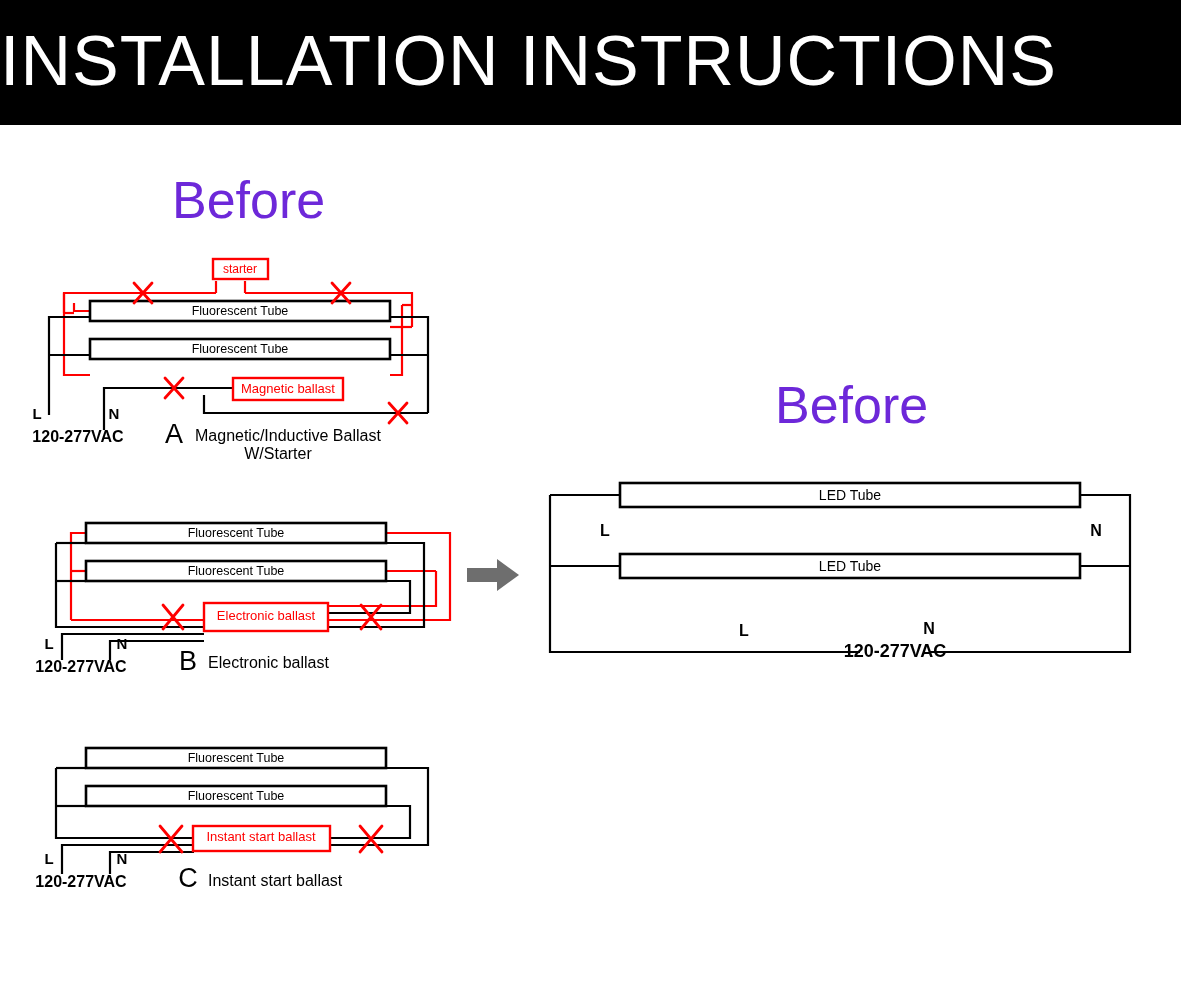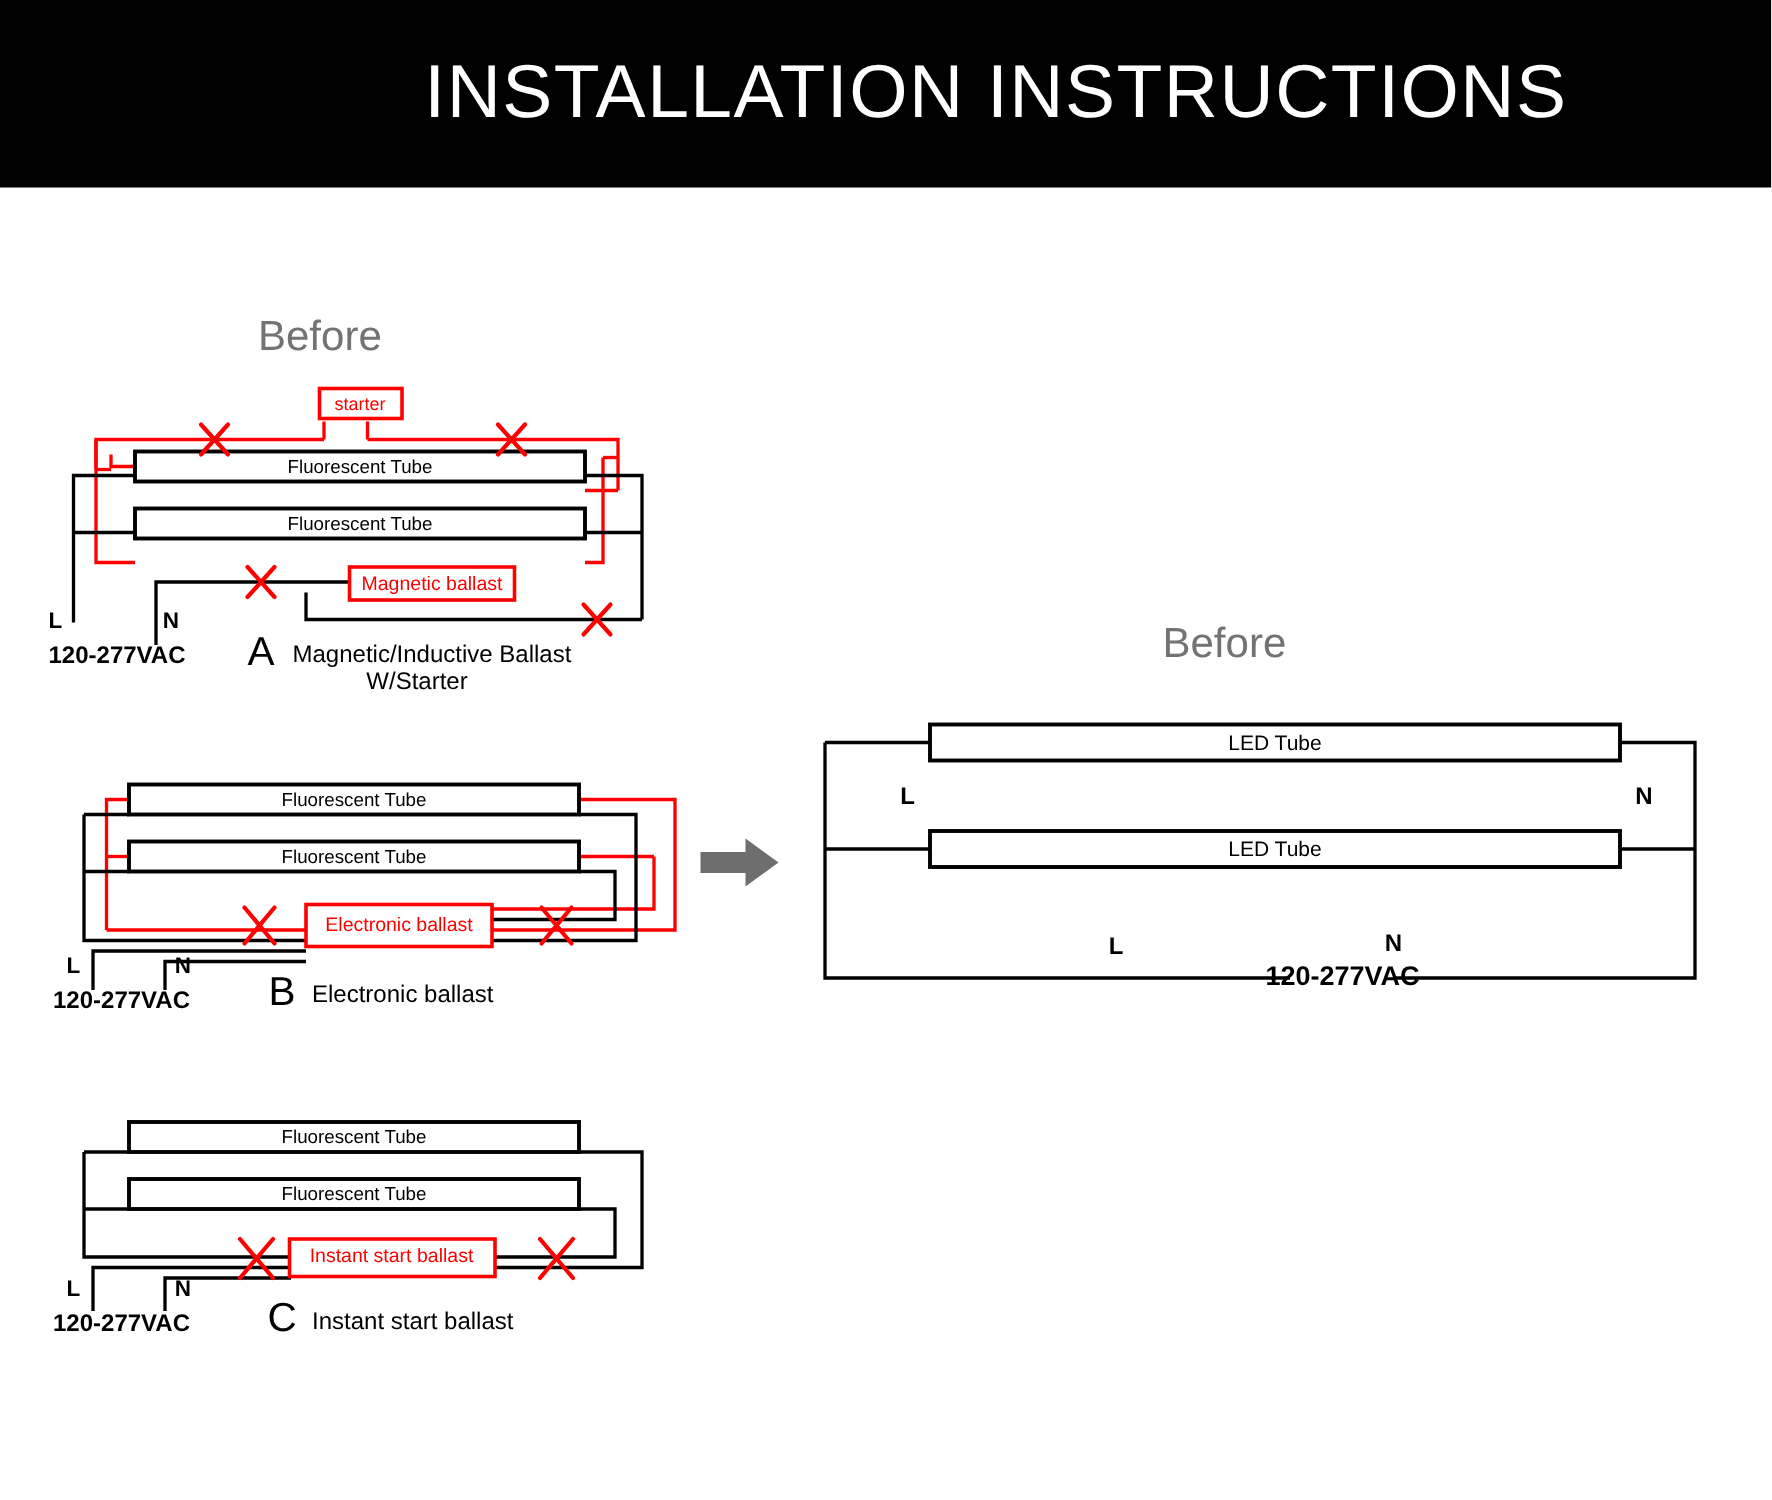--- a/index.html
+++ b/index.html
@@ -1,25 +1,25 @@
 <!DOCTYPE html>
 <html><head>
 <meta charset="utf-8">
 <style>
   html,body{margin:0;padding:0;background:#ffffff;}
   body{font-family:"Liberation Sans",sans-serif;}
   #page{position:relative;width:1181px;height:1000px;background:#ffffff;overflow:hidden;}
 
   #title-bar{position:absolute;left:0;top:0;width:1181px;height:125px;background:#000000;}
   #title-text{position:absolute;left:0;top:18px;width:1045px;text-align:right;color:#ffffff;
-    font-family:"Liberation Sans",sans-serif;font-size:50px;font-weight:300;letter-spacing:1px;
+    font-family:"Liberation Sans",sans-serif;font-size:70px;font-weight:300;letter-spacing:1px;
     line-height:86px;white-space:nowrap;}
 
   .section-heading{position:absolute;font-family:"Liberation Sans",sans-serif;
-    font-size:28px;font-weight:400;color:#737373;white-space:nowrap;margin-top:38px;}
+    font-size:52px;font-weight:400;color:#6d28d9;white-space:nowrap;}
   #before-heading{left:172px;top:170px;}
   #after-heading{left:775px;top:375px;}
 
   .diagram{position:absolute;}
   #diagram-a{left:4px;top:245px;width:470px;height:230px;}
   #diagram-b{left:0px;top:515px;width:470px;height:170px;}
   #diagram-c{left:0px;top:740px;width:470px;height:170px;}
   #diagram-after{left:530px;top:470px;width:640px;height:200px;}
   #arrow-wrap{position:absolute;left:455px;top:550px;width:80px;height:50px;}
 

